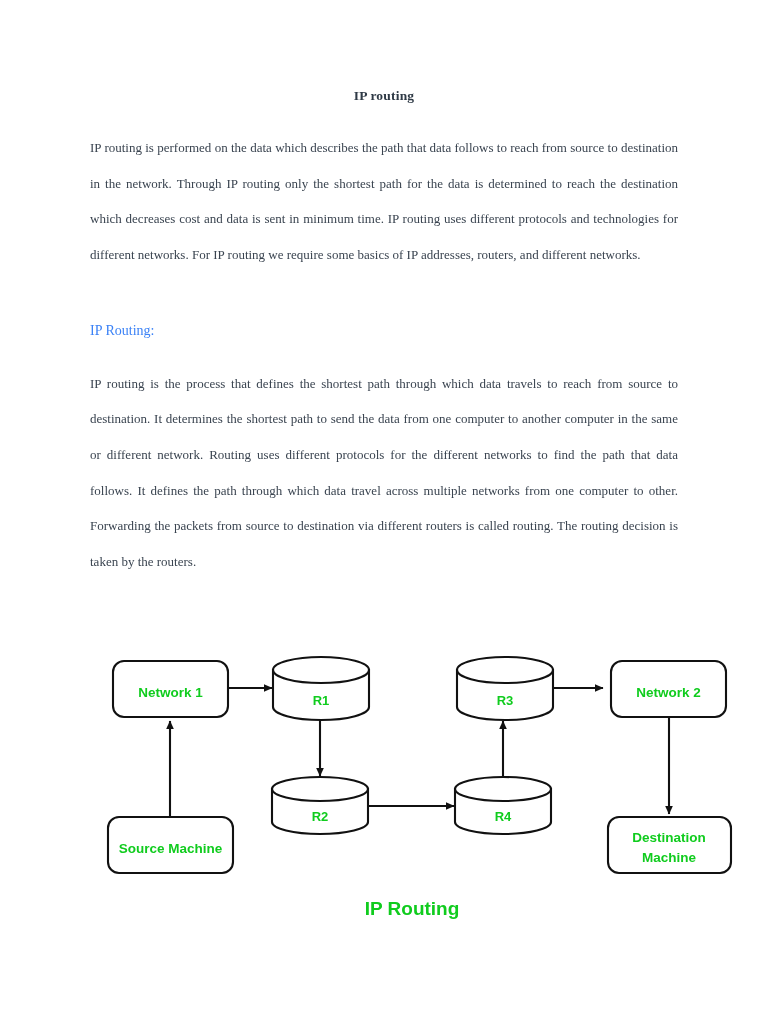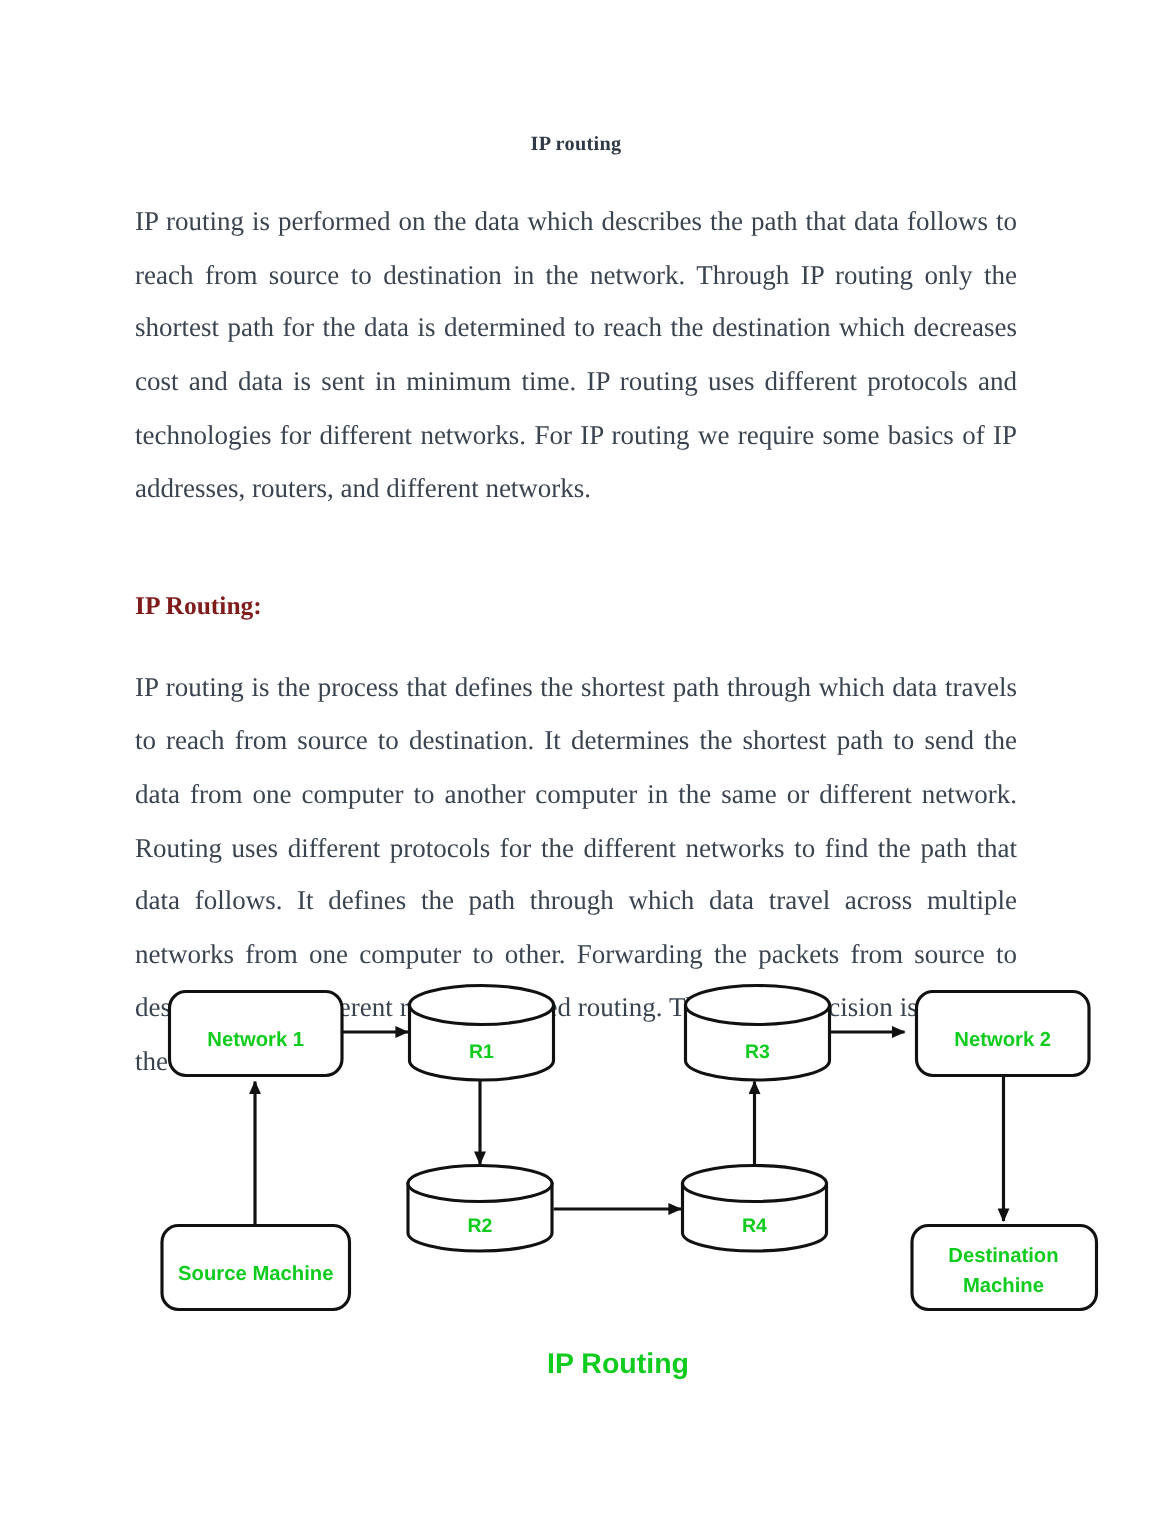--- a/index.html
+++ b/index.html
@@ -31,32 +31,32 @@
   .doc-title {
     font-size: 13.5px;
     font-weight: bold;
     text-align: center;
     color: #2f3a46;
     letter-spacing: 0.2px;
     margin: 0 0 26px 0;
     line-height: 1.2;
   }
   .para {
-    font-size: 18px;
+    font-size: 13px;
     text-align: justify;
     text-justify: inter-word;
     line-height: 35.6px;
     margin: 0 0 22px 0;
     color: #3a4450;
   }
   .para.last { margin-bottom: 0; }
   .subhead {
-    font-size: 17px;
-    font-weight: bold;
-    color: #7f1d1d;
+    font-size: 14px;
+    font-weight: normal;
+    color: #3b82f6;
     margin: 14px 0 26px 0;
     line-height: 1.3;
   }
   .gap-small { height: 13px; }
 
   
   .figure {
     position: absolute;
     left: 102px;
     top: 645px;

